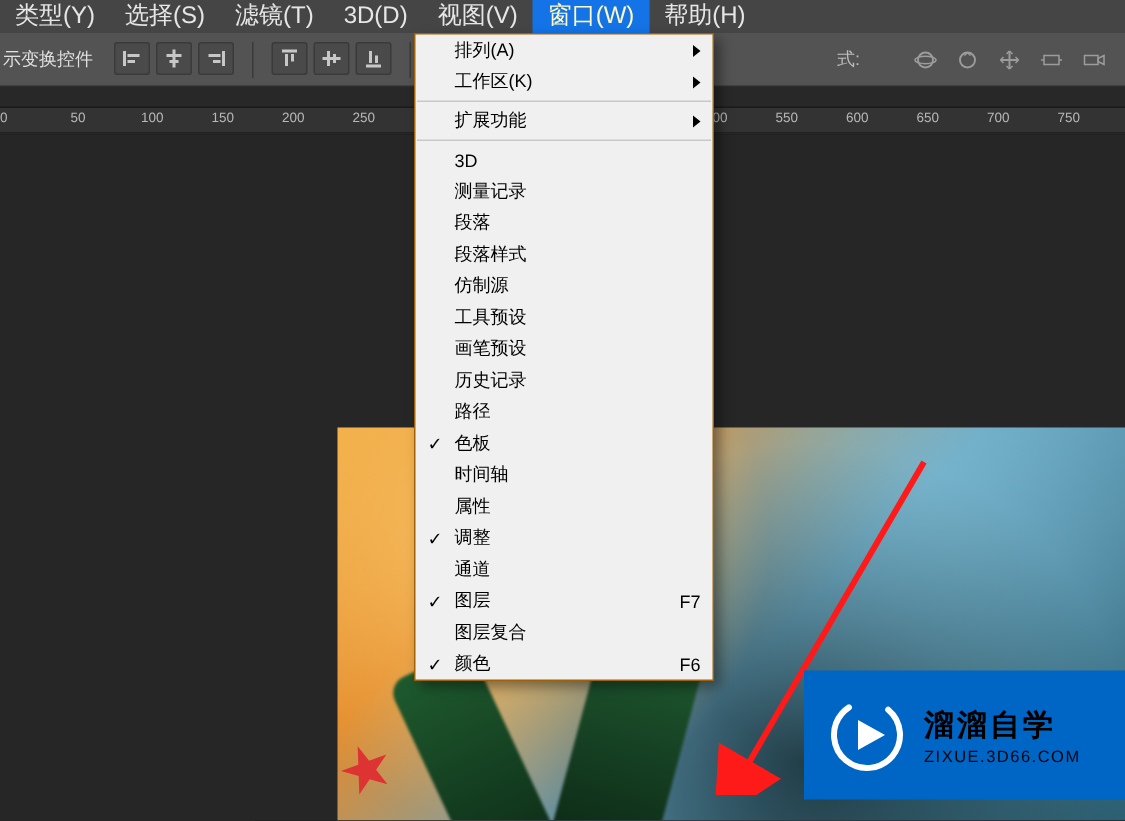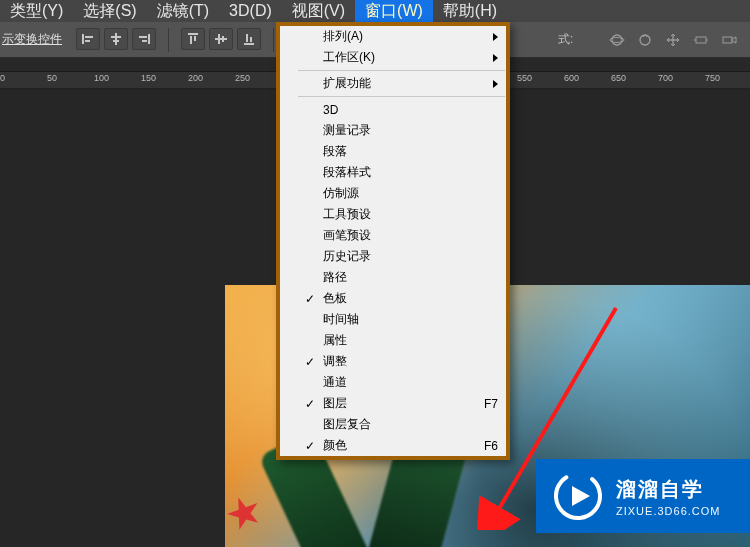--- a/index.html
+++ b/index.html
@@ -5,21 +5,21 @@
   * { margin: 0; padding: 0; box-sizing: border-box; font-family: "Microsoft YaHei", sans-serif; }
   body { background: #1a1a1a; width: 750px; height: 547px; overflow: hidden; position: relative; user-select: none; }
 
   
   .menubar { height: 22px; background: #454545; display: flex; align-items: center; color: #e6e6e6; font-size: 16px; }
   .menubar-item { padding: 0 10px; height: 22px; line-height: 22px; }
   .menubar-item.open { background: #1473e6; color: #fef9c3; }
 
   
   .optionsbar { height: 36px; background: #535353; display: flex; align-items: center; color: #e0e0e0; font-size: 12px; border-bottom: 1px solid #2e2e2e; }
-  .opts-label { padding: 0 10px 0 2px; text-decoration: underline; }
+  .opts-label { padding: 0 10px 0 2px; }
   .opts-icons { display: flex; gap: 4px; margin-left: 4px; }
   .opts-icon { width: 24px; height: 22px; border: 1px solid #3a3a3a; border-radius: 2px; display: flex; align-items: center; justify-content: center; background: #4a4a4a; }
   .opts-icon svg { opacity: .85; }
   .opts-divider { width: 1px; height: 24px; background: #3a3a3a; margin: 0 8px; }
   .tail-icons { margin-left: auto; display: flex; gap: 10px; padding-right: 12px; opacity: .7; }
   .tail-icons .tic { width: 18px; height: 18px; display:flex; align-items:center; justify-content:center; }
 
   
   .tabstrip { height: 14px; background: #282828; border-bottom:1px solid #1a1a1a; }
 
@@ -30,33 +30,33 @@
 
   
   .canvas-area { position: relative; height: calc(547px - 22px - 36px - 14px - 18px); background: #262626; }
   .photo { position: absolute; left: 225px; top: 195px; width: 525px; height: 262px; background: linear-gradient(135deg, #f0a940 0%, #e38a2a 25%, #67a6c4 55%, #2c5f72 100%); overflow: hidden; }
   .photo::before { content:""; position:absolute; inset:0; background: radial-gradient(circle at 20% 30%, rgba(255,210,120,.7), transparent 40%), radial-gradient(circle at 75% 15%, rgba(130,190,210,.55), transparent 45%), radial-gradient(circle at 60% 85%, rgba(20,40,45,.8), transparent 55%); }
   .photo .bottle1 { position:absolute; left:60px; bottom:-30px; width:60px; height:140px; background: linear-gradient(#1e5a2e,#0e2e18); border-radius:12px 12px 6px 6px; transform:rotate(-25deg); filter: blur(1px); }
   .photo .bottle2 { position:absolute; left:160px; bottom:-20px; width:70px; height:150px; background: linear-gradient(#205c32,#0d2a16); border-radius:14px 14px 6px 6px; transform:rotate(15deg); filter: blur(1px); }
   .photo .star { position:absolute; left:0; bottom:10px; color:#d33; font-size:42px; transform:rotate(-20deg); }
 
   
-  .dropdown { position: absolute; left: 276px; top: 22px; width: 234px; background: #f0f0f0; border: 4px solid #a16207; z-index: 50; font-size: 12px; color: #000; box-shadow: 4px 4px 8px rgba(0,0,0,.4); padding-left: 17px; }
+  .dropdown { position: absolute; left: 276px; top: 22px; width: 200px; background: #f0f0f0; border: 1px solid #a16207; z-index: 50; font-size: 12px; color: #000; box-shadow: 4px 4px 8px rgba(0,0,0,.4); }
   .dd-item { height: 21px; display: flex; align-items: center; padding: 0 8px 0 26px; position: relative; }
   .dd-item.has-sub::after { content:""; position:absolute; right:8px; top:7px; border-left:5px solid #000; border-top:4px solid transparent; border-bottom:4px solid transparent; }
   .dd-item .check { position:absolute; left:8px; font-size:12px; }
   .dd-item .shortcut { margin-left: auto; }
   .dd-item.selected { background: #1e90ff; color: #fff; }
   .dd-sep { height: 1px; background: #c8c8c8; margin: 2px 1px; }
 
   
   .arrow { position:absolute; z-index: 60; pointer-events:none; }
 
   
-  .badge { position:absolute; right:0; bottom:14px; width:214px; height:74px; background:#0066c5; z-index:70; display:flex; align-items:center; color:#ffffff; }
+  .badge { position:absolute; right:0; bottom:14px; width:214px; height:86px; background:#0066c5; z-index:70; display:flex; align-items:center; color:#000000; }
   .badge .logo { width:56px; height:56px; margin:0 10px 0 14px; position:relative; }
   .badge .logo svg { width:56px; height:56px; }
   .badge .txt { display:flex; flex-direction:column; }
   .badge .t1 { font-size:20px; font-weight:700; letter-spacing:2px; }
   .badge .t2 { font-size:11px; letter-spacing:1px; opacity:.95; margin-top:2px; }
 </style>
 </head>
 <body>
 
 <div class="menubar">

